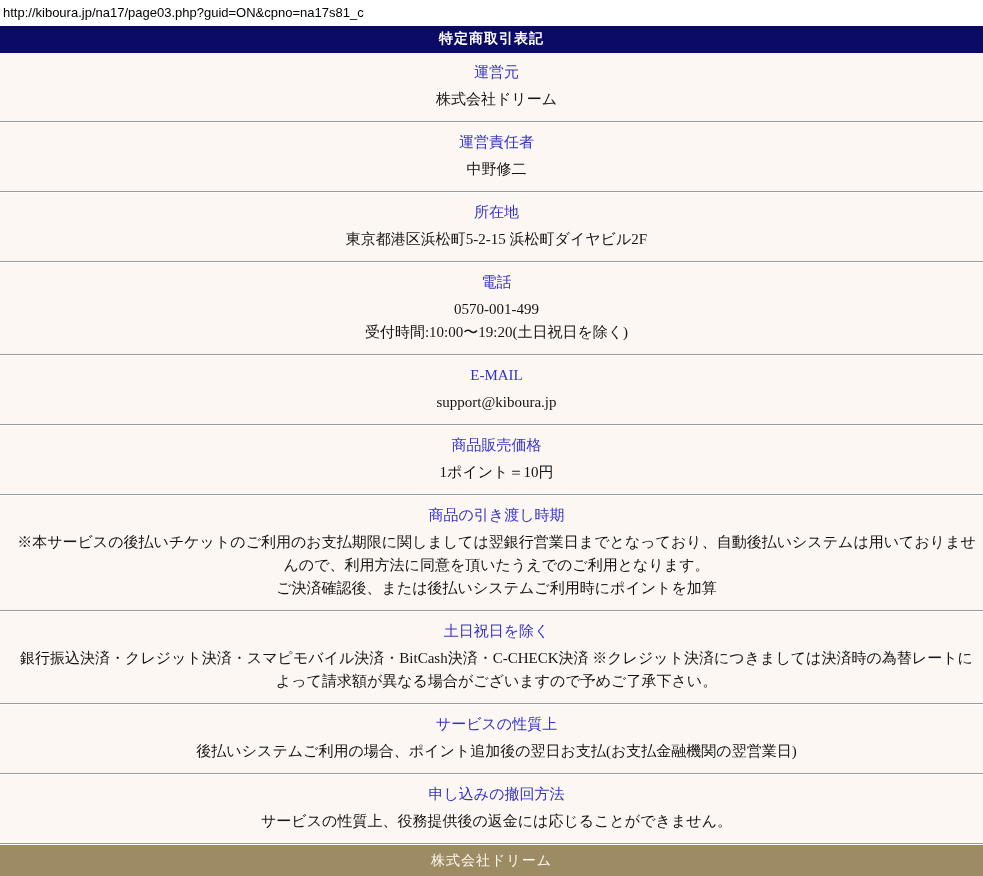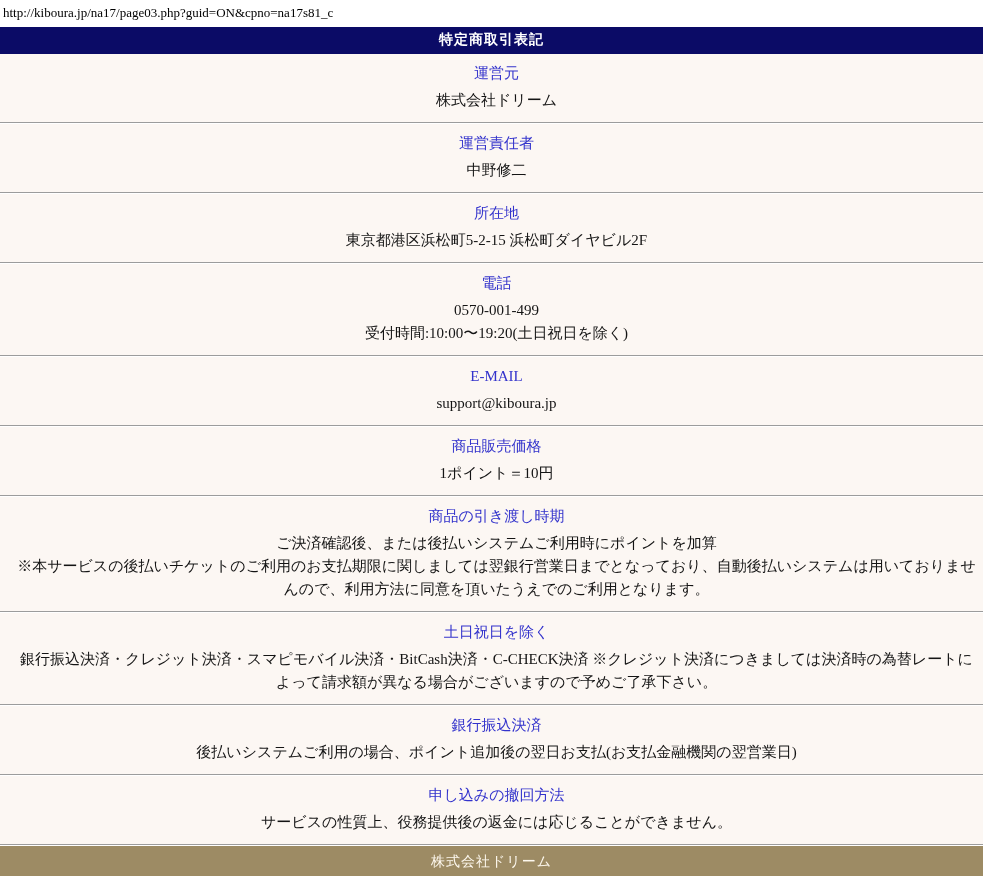--- a/index.html
+++ b/index.html
@@ -7,21 +7,21 @@
   .page {
     width: 983px;
     min-height: 876px;
     display: flex;
     flex-direction: column;
     background: #fcf7f3;
     font-family: "Liberation Serif", serif;
   }
   .url-bar {
     background: #ffffff;
-    font-family: Liberation Serif, serif;
+    font-family: Liberation Sans, sans-serif;
     font-size: 13px;
     color: #000000;
     padding: 5px 3px 6px 3px;
     white-space: nowrap;
   }
   .title-bar {
     background: #0b0b66;
     color: #ffffff;
     text-align: center;
     font-family: Liberation Sans, sans-serif;
@@ -109,33 +109,33 @@
     <div class="divider"></div>
 
     <div class="section">
       <div class="section-heading">商品販売価格</div>
       <div class="section-line">1ポイント＝10円</div>
     </div>
     <div class="divider"></div>
 
     <div class="section">
       <div class="section-heading">商品の引き渡し時期</div>
+      <div class="section-line">※本サービスの後払いチケットのご利用のお支払期限に関しましては翌銀行営業日までとなっており、自動後払いシステムは用いておりませんので、利用方法に同意を頂いたうえでのご利用となります。</div>
       <div class="section-line">ご決済確認後、または後払いシステムご利用時にポイントを加算</div>
-      <div class="section-line">※本サービスの後払いチケットのご利用のお支払期限に関しましては翌銀行営業日までとなっており、自動後払いシステムは用いておりませんので、利用方法に同意を頂いたうえでのご利用となります。</div>
     </div>
     <div class="divider"></div>
 
     <div class="section">
       <div class="section-heading">土日祝日を除く</div>
       <div class="section-line">銀行振込決済・クレジット決済・スマピモバイル決済・BitCash決済・C-CHECK決済 ※クレジット決済につきましては決済時の為替レートによって請求額が異なる場合がございますので予めご了承下さい。</div>
     </div>
     <div class="divider"></div>
 
     <div class="section">
-      <div class="section-heading">銀行振込決済</div>
+      <div class="section-heading">サービスの性質上</div>
       <div class="section-line">後払いシステムご利用の場合、ポイント追加後の翌日お支払(お支払金融機関の翌営業日)</div>
     </div>
     <div class="divider"></div>
 
     <div class="section">
       <div class="section-heading">申し込みの撤回方法</div>
       <div class="section-line">サービスの性質上、役務提供後の返金には応じることができません。</div>
     </div>
     <div class="divider"></div>
 

